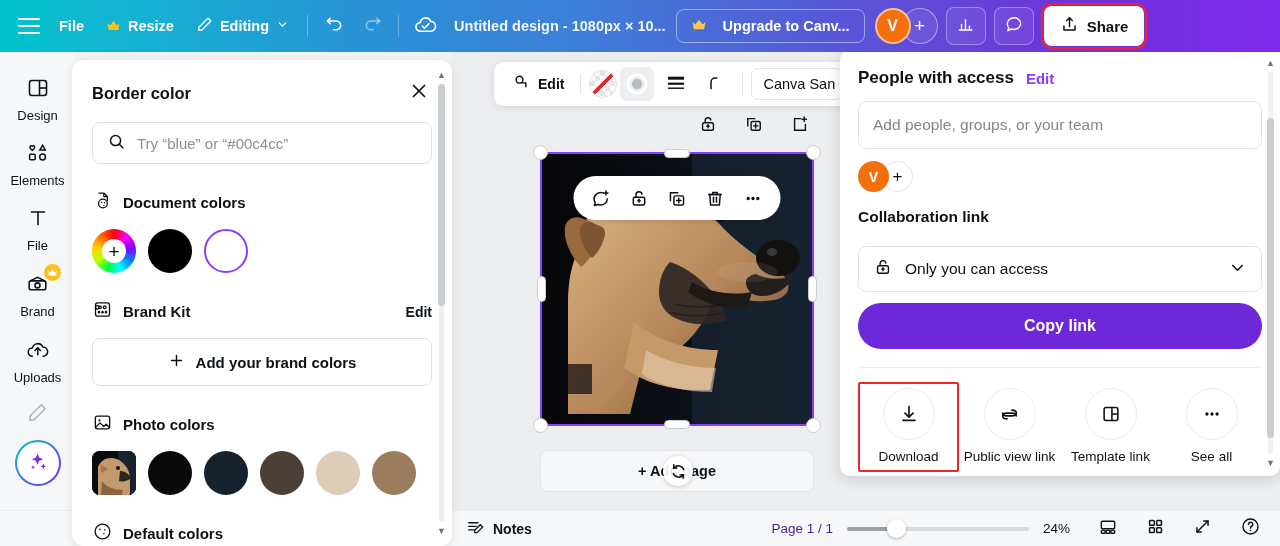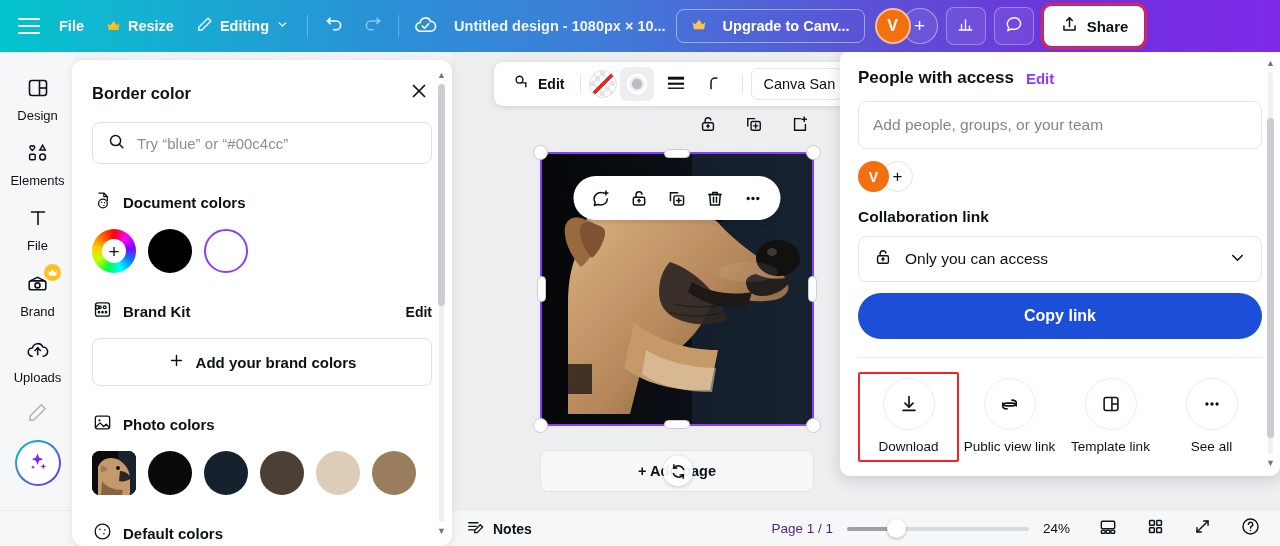--- a/index.html
+++ b/index.html
@@ -251,29 +251,29 @@
   .sp-av {
     width: 31px; height: 31px; border-radius: 50%; background: #f2700d;
     color: #fff; font-size: 14px; font-weight: bold;
     display: flex; align-items: center; justify-content: center; cursor: pointer; z-index: 2;
   }
   .sp-av-add {
     width: 31px; height: 31px; border-radius: 50%; border: 1px solid #e2e4e7;
     display: flex; align-items: center; justify-content: center;
     font-size: 17px; color: #0d1216; margin-left: -7px; cursor: pointer; background: #fff;
   }
-  .sp-sub { font-size: 15.5px; font-weight: bold; color: #0d1216; margin-bottom: 10px; }
+  .sp-sub { font-size: 15.5px; font-weight: bold; color: #0d1216; margin-bottom: 20px; }
   .sp-select {
     height: 46px; border: 1px solid #e2e4e7; border-radius: 8px;
     display: flex; align-items: center; padding: 0 14px; gap: 12px;
     font-size: 15.5px; color: #0d1216; cursor: pointer; margin-bottom: 11px;
   }
   .sp-select .lbl { flex: 1; }
   .copy-btn {
-    height: 46px; background: #1d4ed8; border-radius: 23px;
+    height: 46px; background: #6d28d9; border-radius: 23px;
     display: flex; align-items: center; justify-content: center;
     color: #fff; font-size: 16px; font-weight: bold; cursor: pointer; margin-bottom: 18px;
   }
   .sp-hr { height: 1px; background: #ebedef; margin-bottom: 14px; }
   .sp-actions { display: flex; gap: 0; }
   .sp-action {
     flex: 1; display: flex; flex-direction: column; align-items: center; gap: 9px;
     cursor: pointer; padding: 6px 2px;
   }
   .sp-action.highlight { outline: 2.5px solid #f0252b; outline-offset: -2px; border-radius: 2px; }

